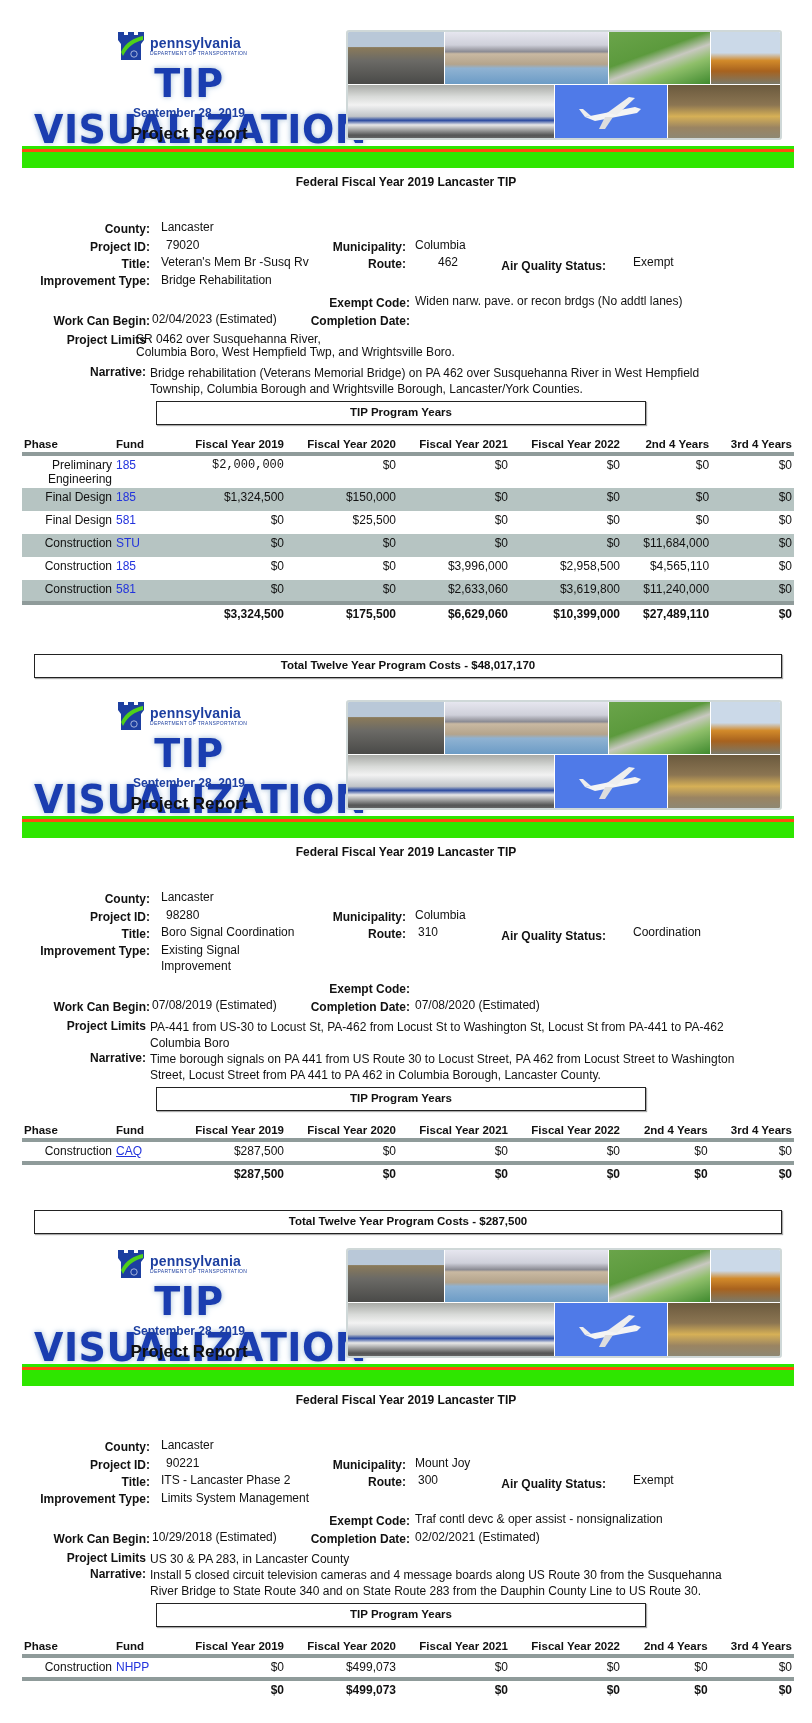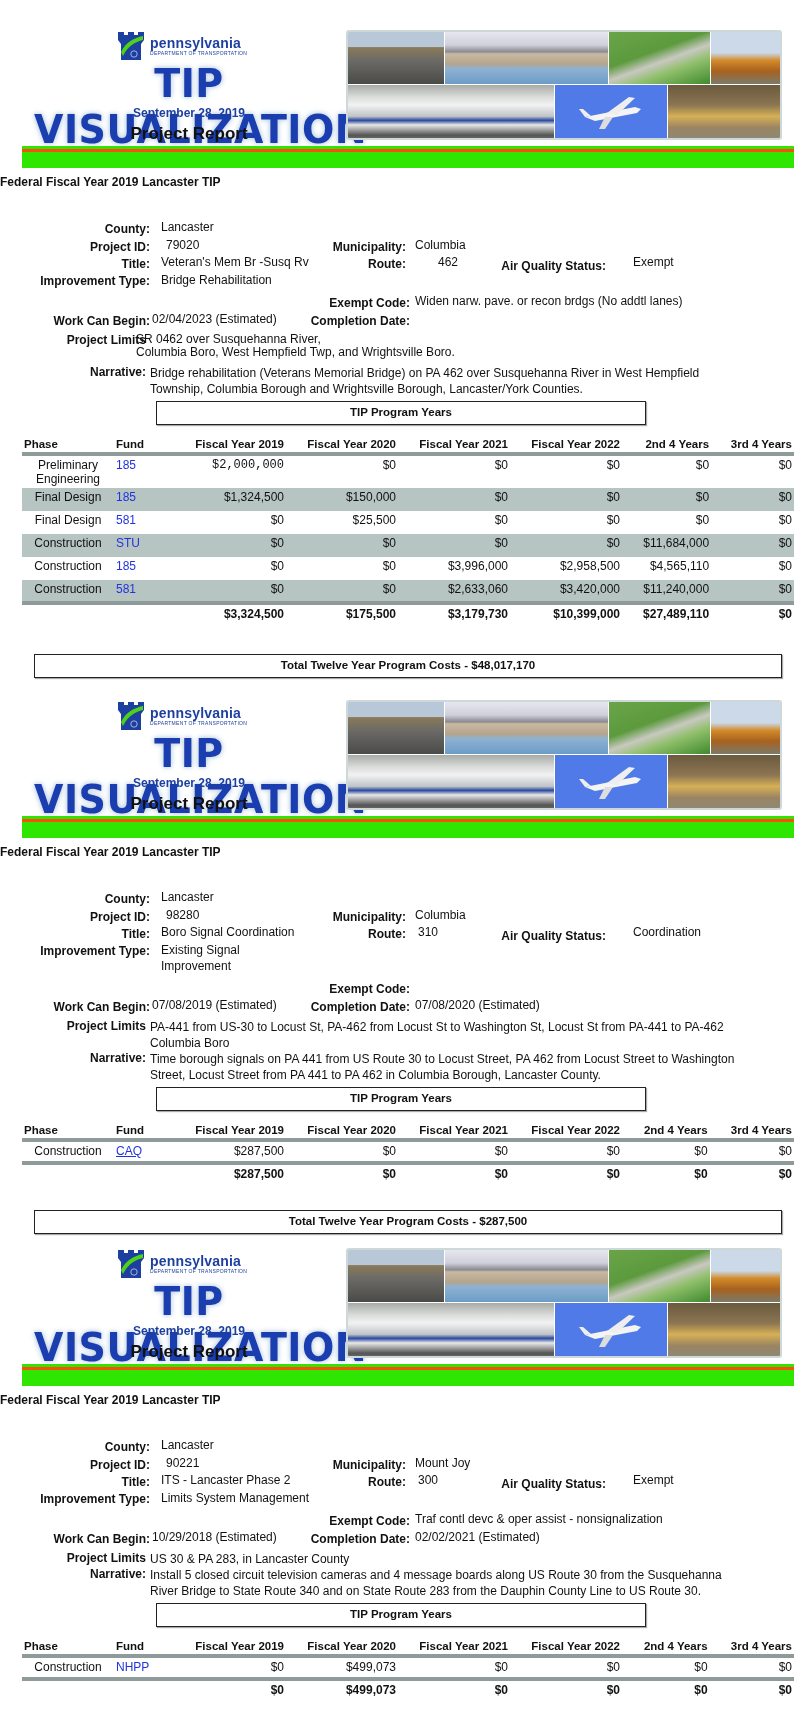--- a/index.html
+++ b/index.html
@@ -12,30 +12,30 @@
   .logo-text { margin-left: 4px; line-height: 1; }
   .logo-text .pa { font-size: 14px; font-weight: bold; color: #1d3fa0; letter-spacing: 0.2px; }
   .logo-text .dept { font-size: 5px; color: #1d3fa0; letter-spacing: 0.3px; margin-top: 1px; }
   .tipviz { position: absolute; left: 34px; top: 62px; width: 310px; text-align: center; font-size: 38px; font-weight: bold; color: #1a3db0; letter-spacing: 0.5px; text-shadow: 0 0 4px #bcd, 0 0 7px #cde; font-family: "DejaVu Sans", sans-serif; transform: scaleY(1.05); }
   .date { position: absolute; left: 34px; top: 106px; width: 310px; text-align: center; font-size: 12px; font-weight: bold; color: #1d3fa0; }
   .projrep { position: absolute; left: 34px; top: 124px; width: 310px; text-align: center; font-size: 17px; font-weight: bold; color: #111; }
   .collage { position: absolute; left: 346px; top: 30px; width: 436px; height: 110px; border: 2px solid #cfd8d8; border-radius: 3px; background: #fff; overflow: hidden; }
   .ph { position: absolute; }
   .bands { position: absolute; top: 146px; left: 22px; width: 772px; height: 22px; background: #2ee600; }
   .bands .org { position: absolute; top: 3px; left: 0; right: 0; height: 3px; background: #ff4a10; }
-  .ffy { font-size: 12px; font-weight: bold; margin-top: 4px; height: 20px; line-height: 20px; }
+  .ffy { text-align: center; font-size: 12px; font-weight: bold; margin-top: 4px; height: 20px; line-height: 20px; }
   .info { position: relative; font-size: 12px; }
   .lbl { position: absolute; font-weight: bold; text-align: right; }
   .val { position: absolute; }
   .progbox { position: absolute; left: 156px; width: 490px; height: 24px; border: 1.5px solid #222; text-align: center; font-size: 11.5px; font-weight: bold; line-height: 21px; box-shadow: 1px 1px 1px #aaa; }
   table.fund { position: absolute; left: 22px; width: 772px; border-collapse: collapse; font-size: 12px; }
   table.fund th { font-weight: bold; text-align: right; padding: 0 2px 2px 2px; height: 17px; border-bottom: 4px solid #8f9b9a; font-size: 11.5px; }
   table.fund th.l { text-align: left; }
   table.fund td { text-align: right; padding: 2px 2px; vertical-align: top; height: 23px; }
-  table.fund td.l { text-align: center; }
+  table.fund td.l { text-align: right; }
   table.fund td.fundcode { color: #2233dd; text-align: left; }
   table.fund tr.shade td { background: #b6c4c2; }
   table.fund tr.tot td { font-weight: bold; border-top: 4px solid #8f9b9a; }
   .totbox { position: absolute; left: 34px; width: 748px; height: 24px; border: 1.5px solid #222; text-align: center; font-size: 11.5px; font-weight: bold; line-height: 21px; box-shadow: 1px 1px 1px #aaa; }
 </style>
 </head>
 <body>
 
 <div id="root">
   <div class="report" style="top: 0px;">
@@ -166,30 +166,30 @@
                 <td style="width: 112px;">$2,958,500</td>
                 <td>$4,565,110</td>
                 <td>$0</td>
               </tr>
               <tr class="shade">
                 <td class="l" style="width: 92px;">Construction</td>
                 <td class="fundcode" style="width: 60px;">581</td>
                 <td style="width: 112px;">$0</td>
                 <td style="width: 112px;">$0</td>
                 <td style="width: 112px;">$2,633,060</td>
-                <td style="width: 112px;">$3,420,000</td>
+                <td style="width: 112px;">$3,619,800</td>
                 <td>$11,240,000</td>
                 <td>$0</td>
               </tr>
               <tr class="tot">
                 <td></td>
                 <td></td>
                 <td>$3,324,500</td>
                 <td>$175,500</td>
-                <td>$3,179,730</td>
+                <td>$6,629,060</td>
                 <td>$10,399,000</td>
                 <td>$27,489,110</td>
                 <td>$0</td>
               </tr>
             </tbody>
           </table>
           <div class="totbox" style="top:462px"><span>Total Twelve Year Program Costs -</span>  <span>$48,017,170</span></div>
         </div>
       </div>
   </div>

